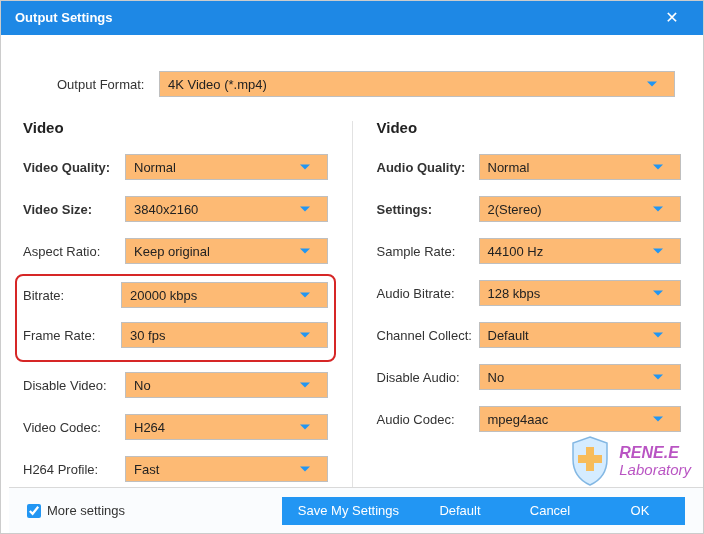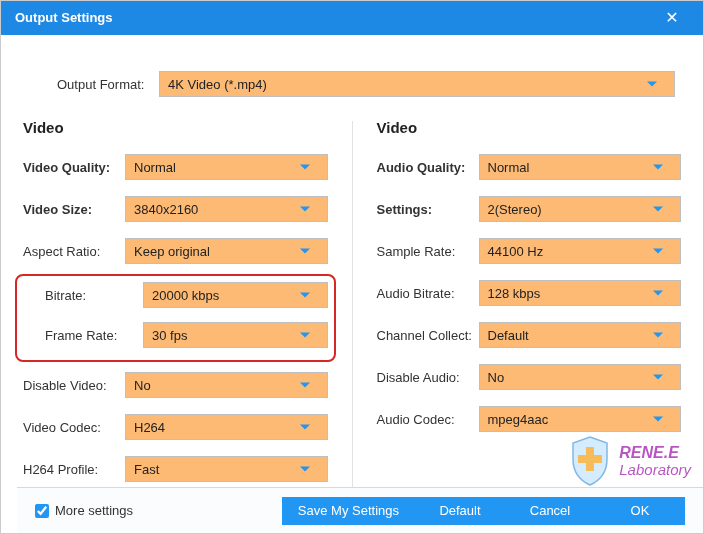--- a/index.html
+++ b/index.html
@@ -25,23 +25,23 @@
 
 .section-title { font-size: 15px; font-weight: 700; color: #222; margin-bottom: 16px; margin-top: 4px; }
 
 .row { display: flex; align-items: center; height: 30px; margin-bottom: 12px; }
 .row .label { font-size: 13px; color: #333; width: 102px; }
 .row.bold .label { font-weight: 700; }
 .row .select { flex: 1; }
 
 .highlight-box { border: 2px solid #d62626; border-radius: 8px; padding: 4px 6px 0px 6px; margin: -4px -8px 8px -8px; }
 .highlight-box .row { margin-bottom: 10px; }
-.highlight-box .row .label { width: 98px; margin-left: 22px; }
-
-.footer { position: absolute; bottom: 0; left: 16px; right: 0; height: 46px; border-top: 1px solid #d9d9d9; display: flex; align-items: center; padding: 0 18px; background: #fafcfe; }
+.highlight-box .row .label { width: 98px; }
+
+.footer { position: absolute; bottom: 0; left: 8px; right: 0; height: 46px; border-top: 1px solid #d9d9d9; display: flex; align-items: center; padding: 0 18px; background: #fafcfe; }
 .footer .check { display: flex; align-items: center; font-size: 13px; color: #333; gap: 6px; flex: 1; }
 .footer .check input { width: 14px; height: 14px; accent-color: #2296f3; }
 .footer .btn { background: #2296f3; color: #fff; font-size: 13px; border: none; height: 28px; padding: 0 16px; margin-left: 0; min-width: 90px; cursor: default; }
 .footer .btn.wide { min-width: 130px; }
 
 .watermark { position: absolute; right: 12px; bottom: 46px; opacity: 0.75; display: flex; align-items: center; gap: 8px; }
 .watermark .shield { width: 42px; height: 52px; position: relative; }
 .watermark .shield svg { display: block; }
 .watermark .txt { font-size: 15px; color: #a21caf; font-style: italic; line-height: 1.05; }
 .watermark .txt b { display: block; font-size: 16px; font-weight: 700; }

